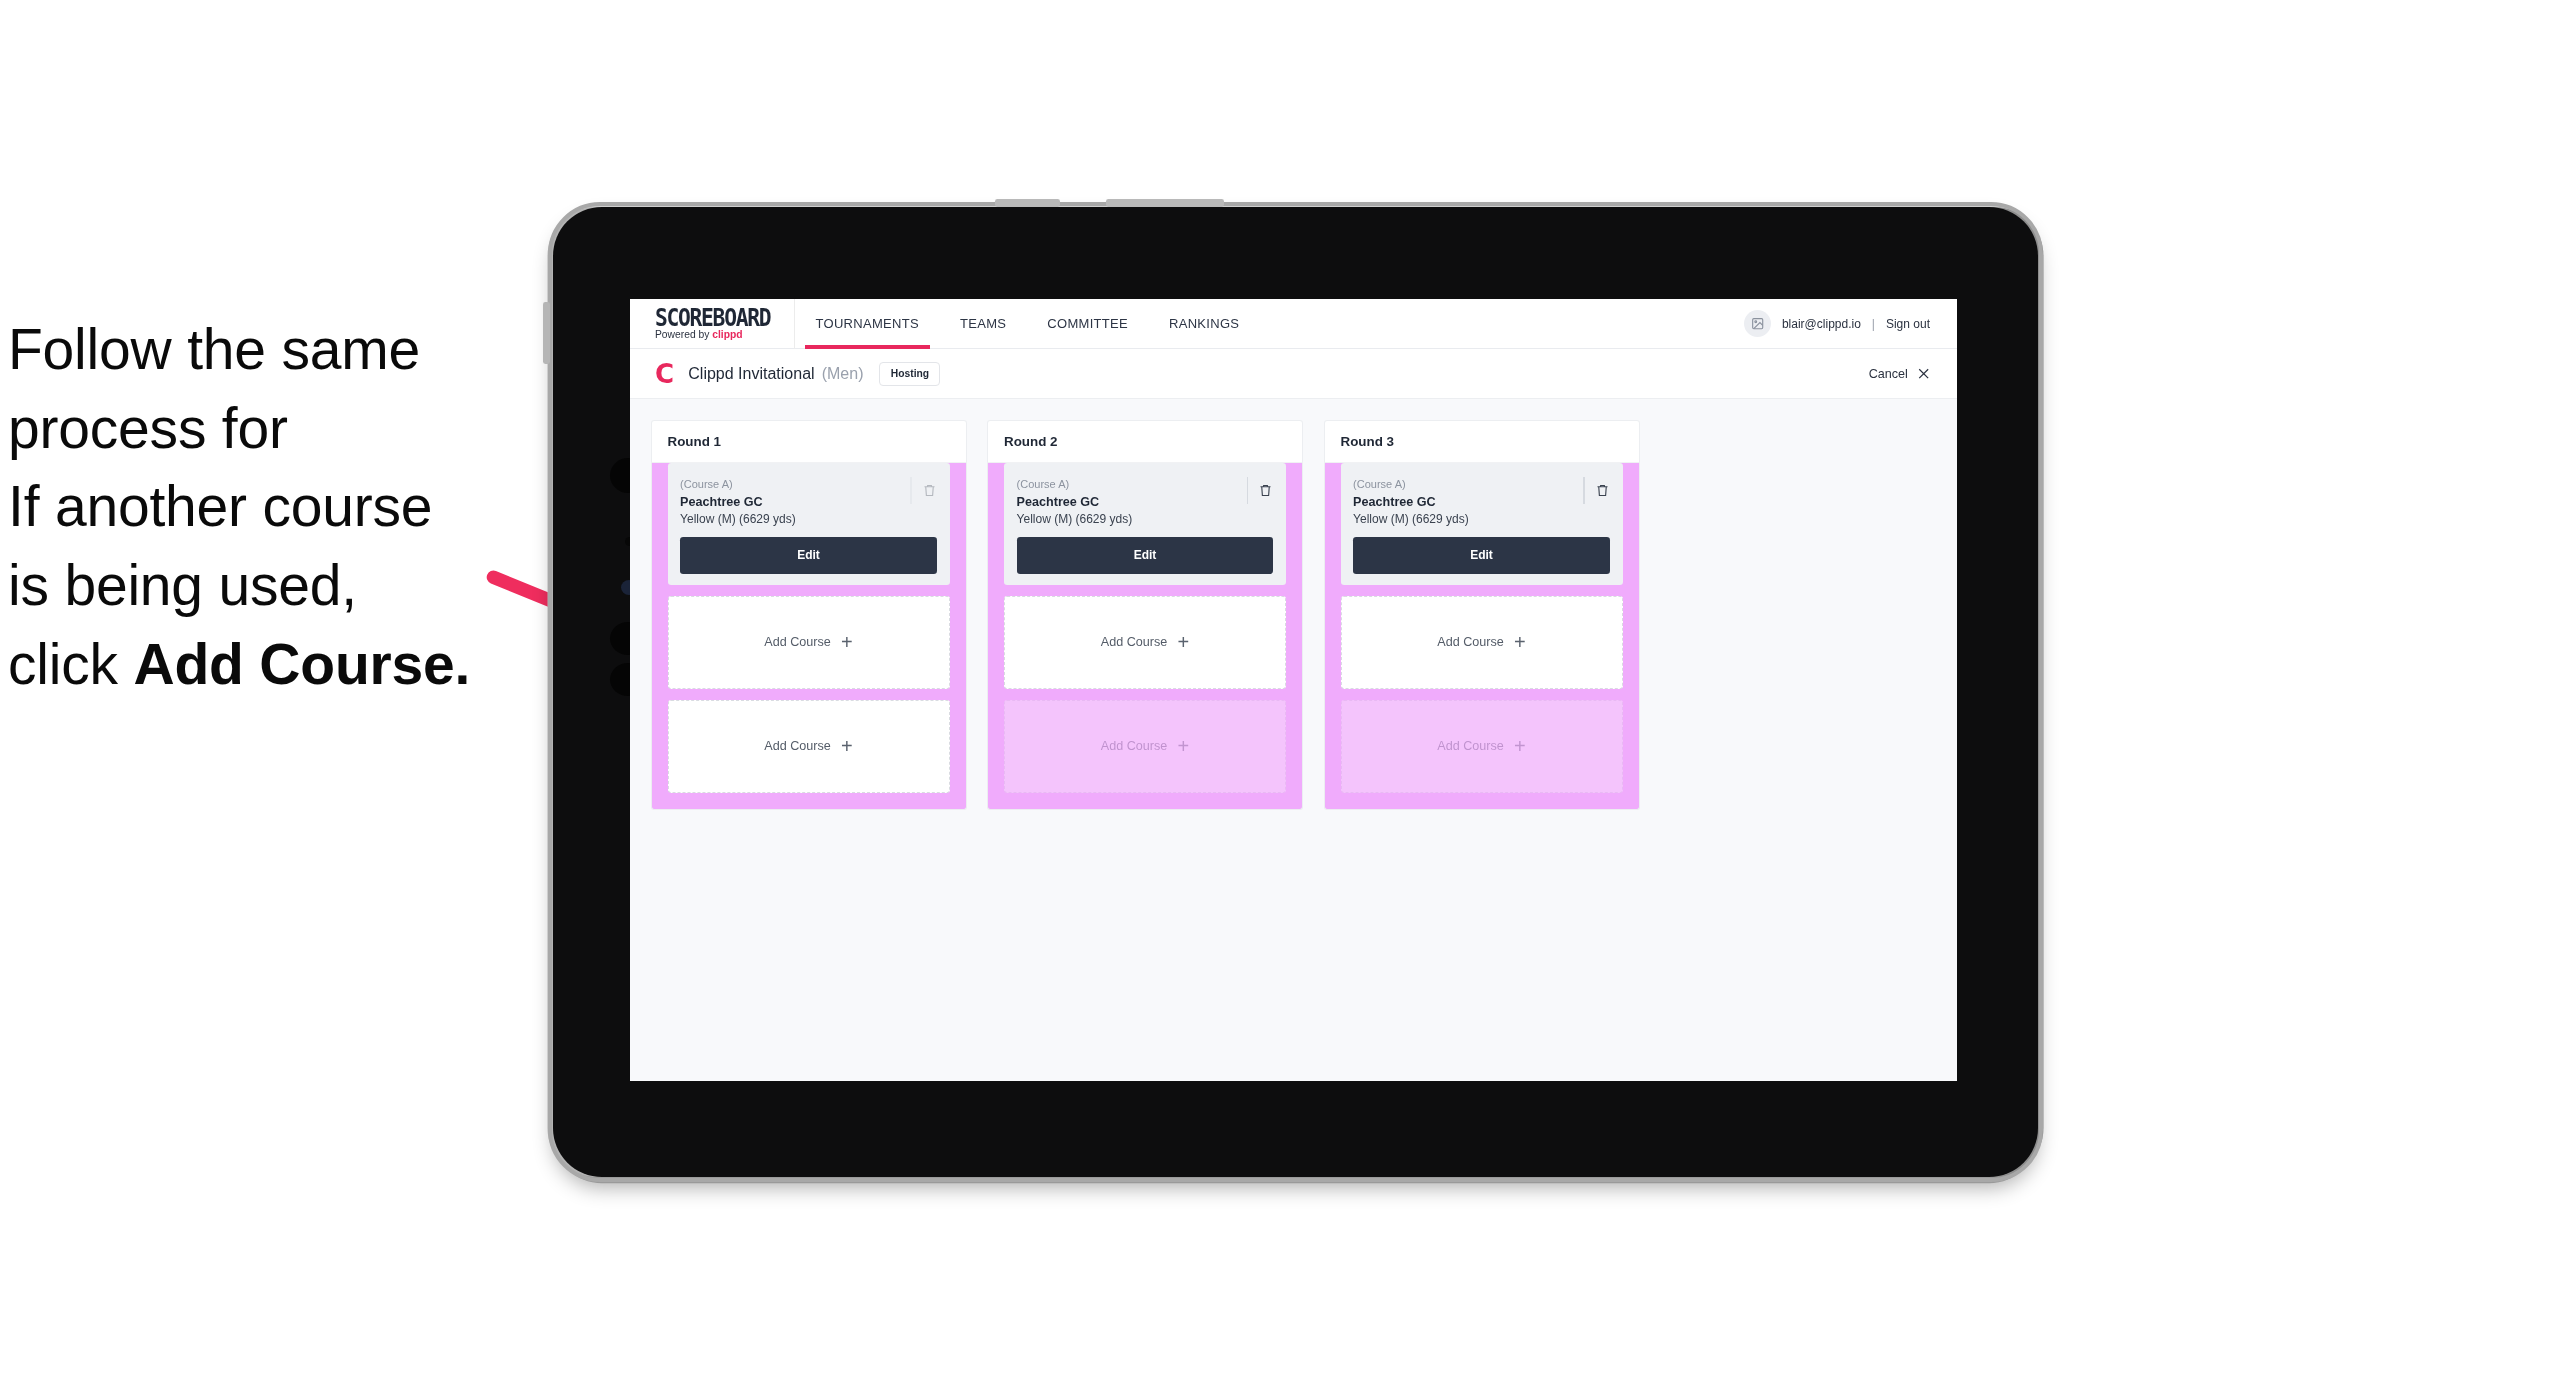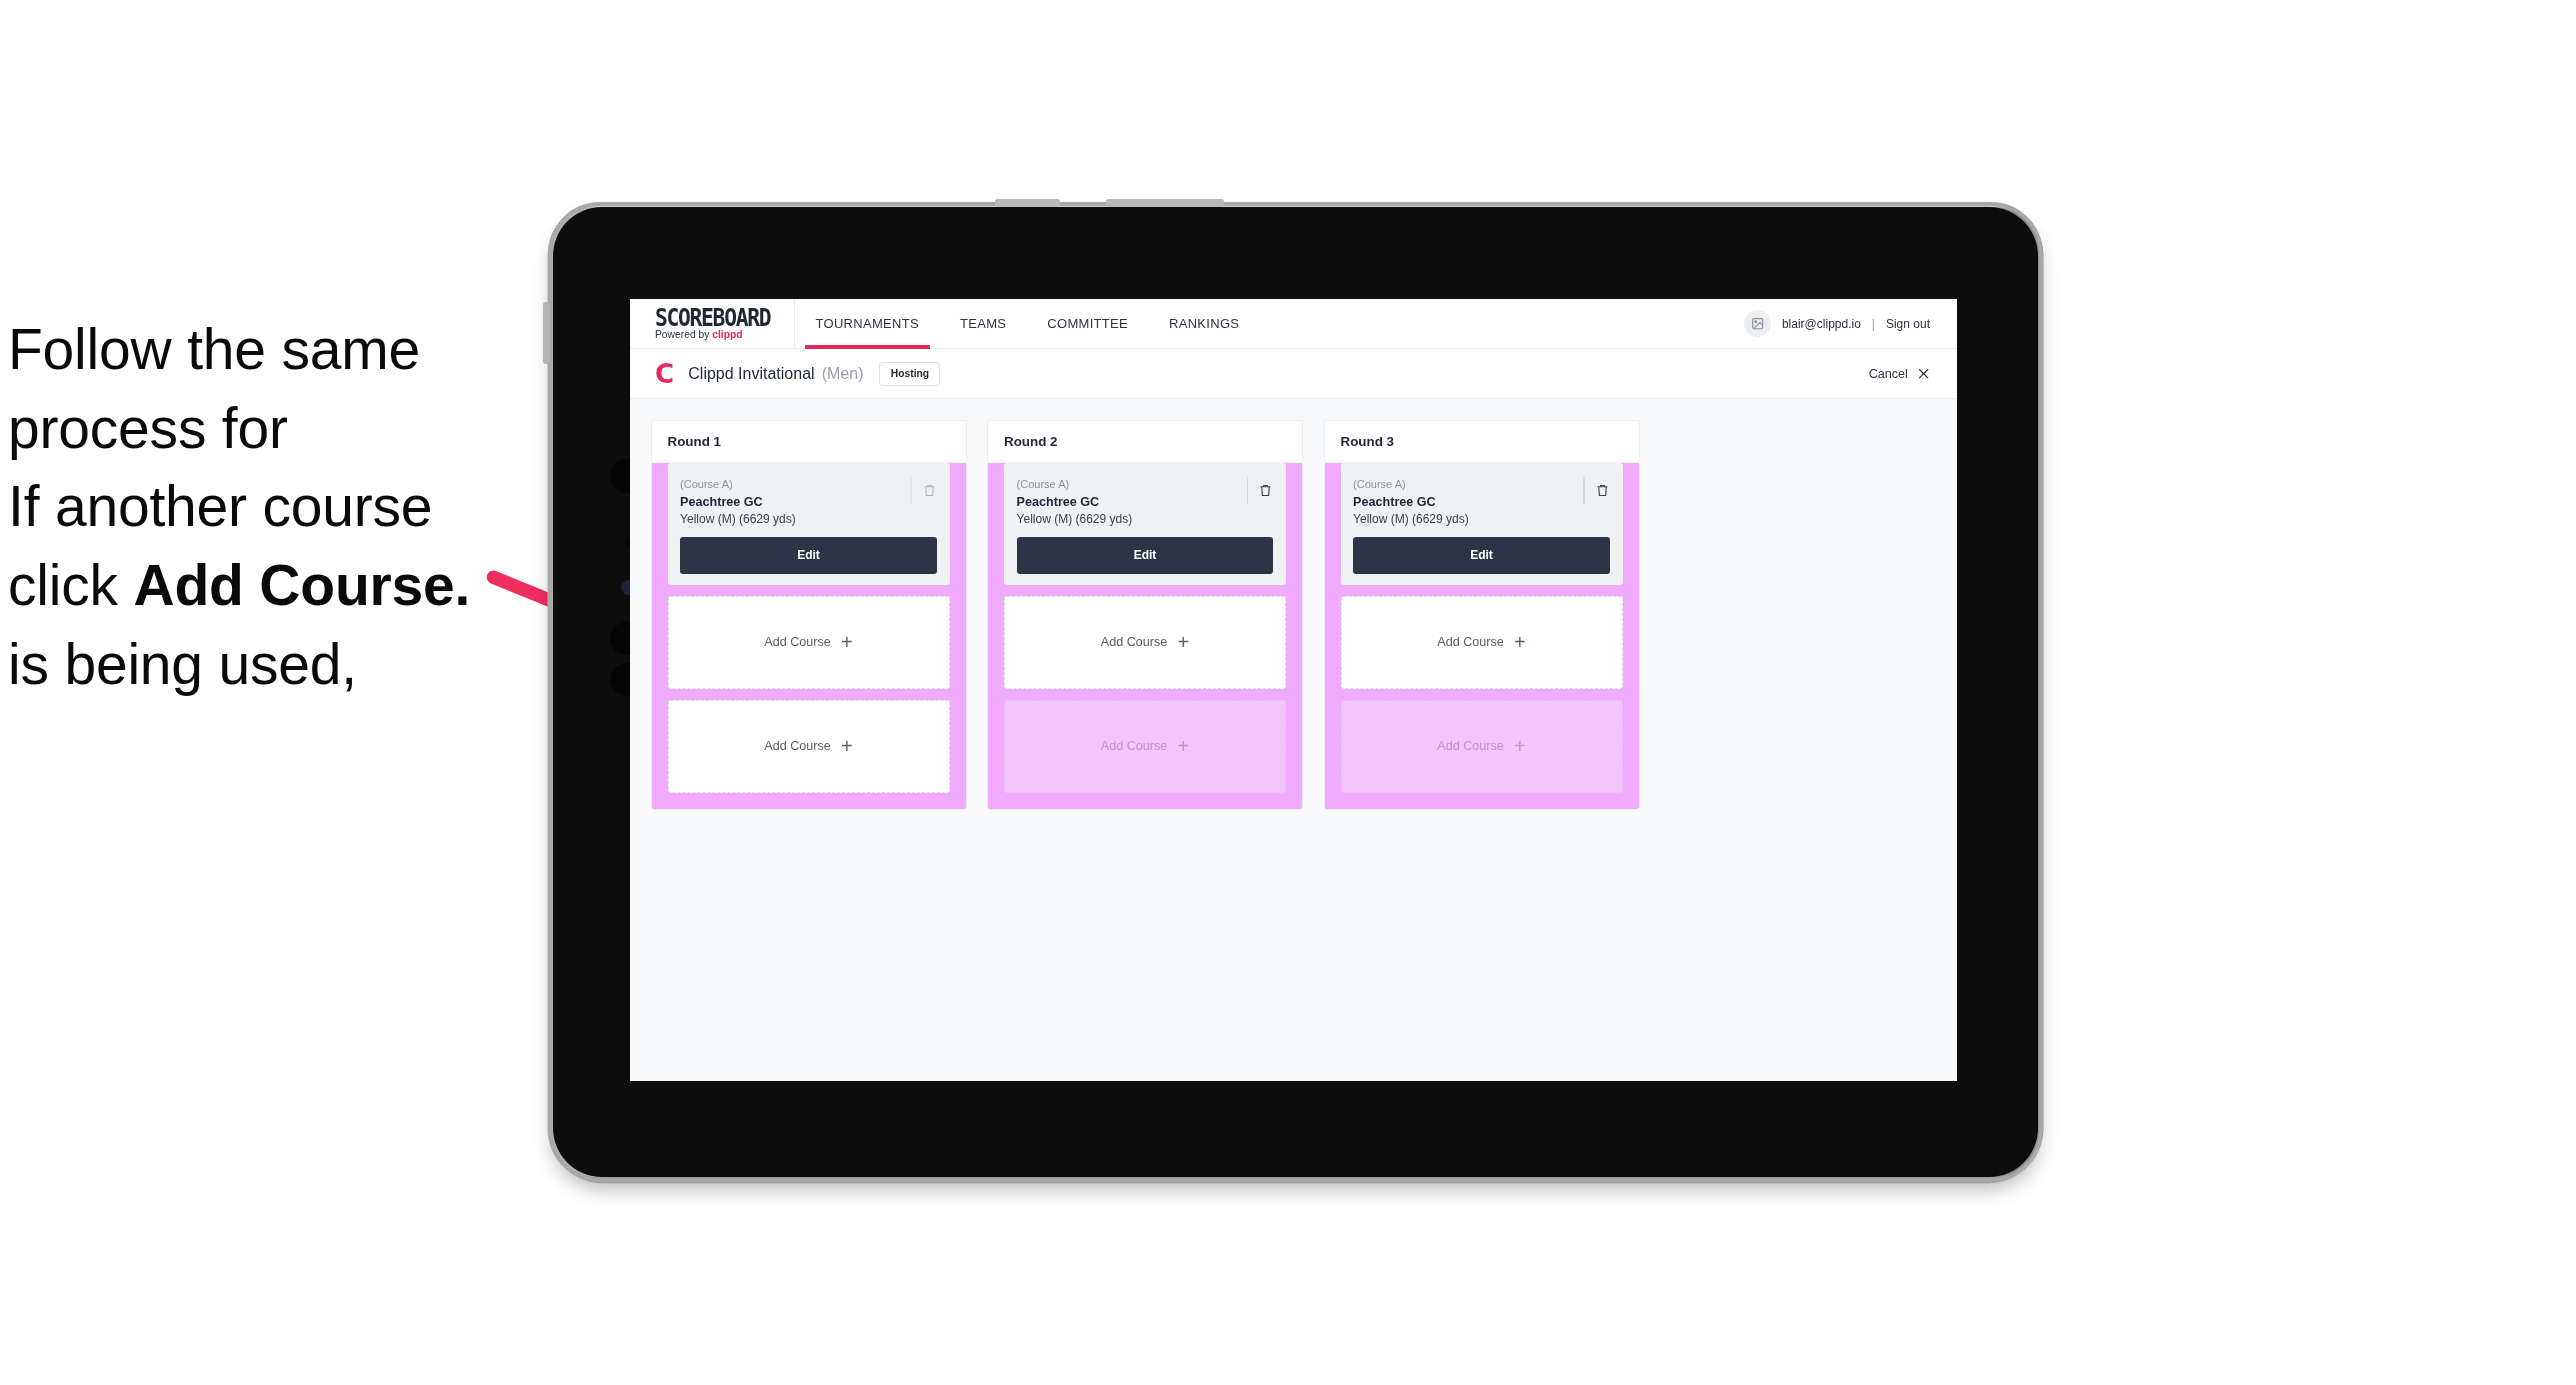--- a/index.html
+++ b/index.html
@@ -180,22 +180,22 @@
 </style>
 </head>
 <body>
 
 <div class="stage">
 
   <div class="caption">
     <div>Follow the same</div>
     <div>process for</div>
     <div>If another course</div>
+    <div>is being used,</div>
     <div><span>click </span><b>Add Course.</b></div>
-    <div>is being used,</div>
   </div>
 
   <svg class="arrow-svg" viewBox="0 0 460 260">
     <line x1="65" y1="51" x2="345" y2="165" stroke="#ef2d5e" stroke-width="17" stroke-linecap="round"></line>
     <polygon points="300,128 408,196 290,212" fill="#ef2d5e"></polygon>
   </svg>
 
   <div class="tablet">
     <div class="tablet-edge"></div>
     <div class="btn-top-a"></div>

